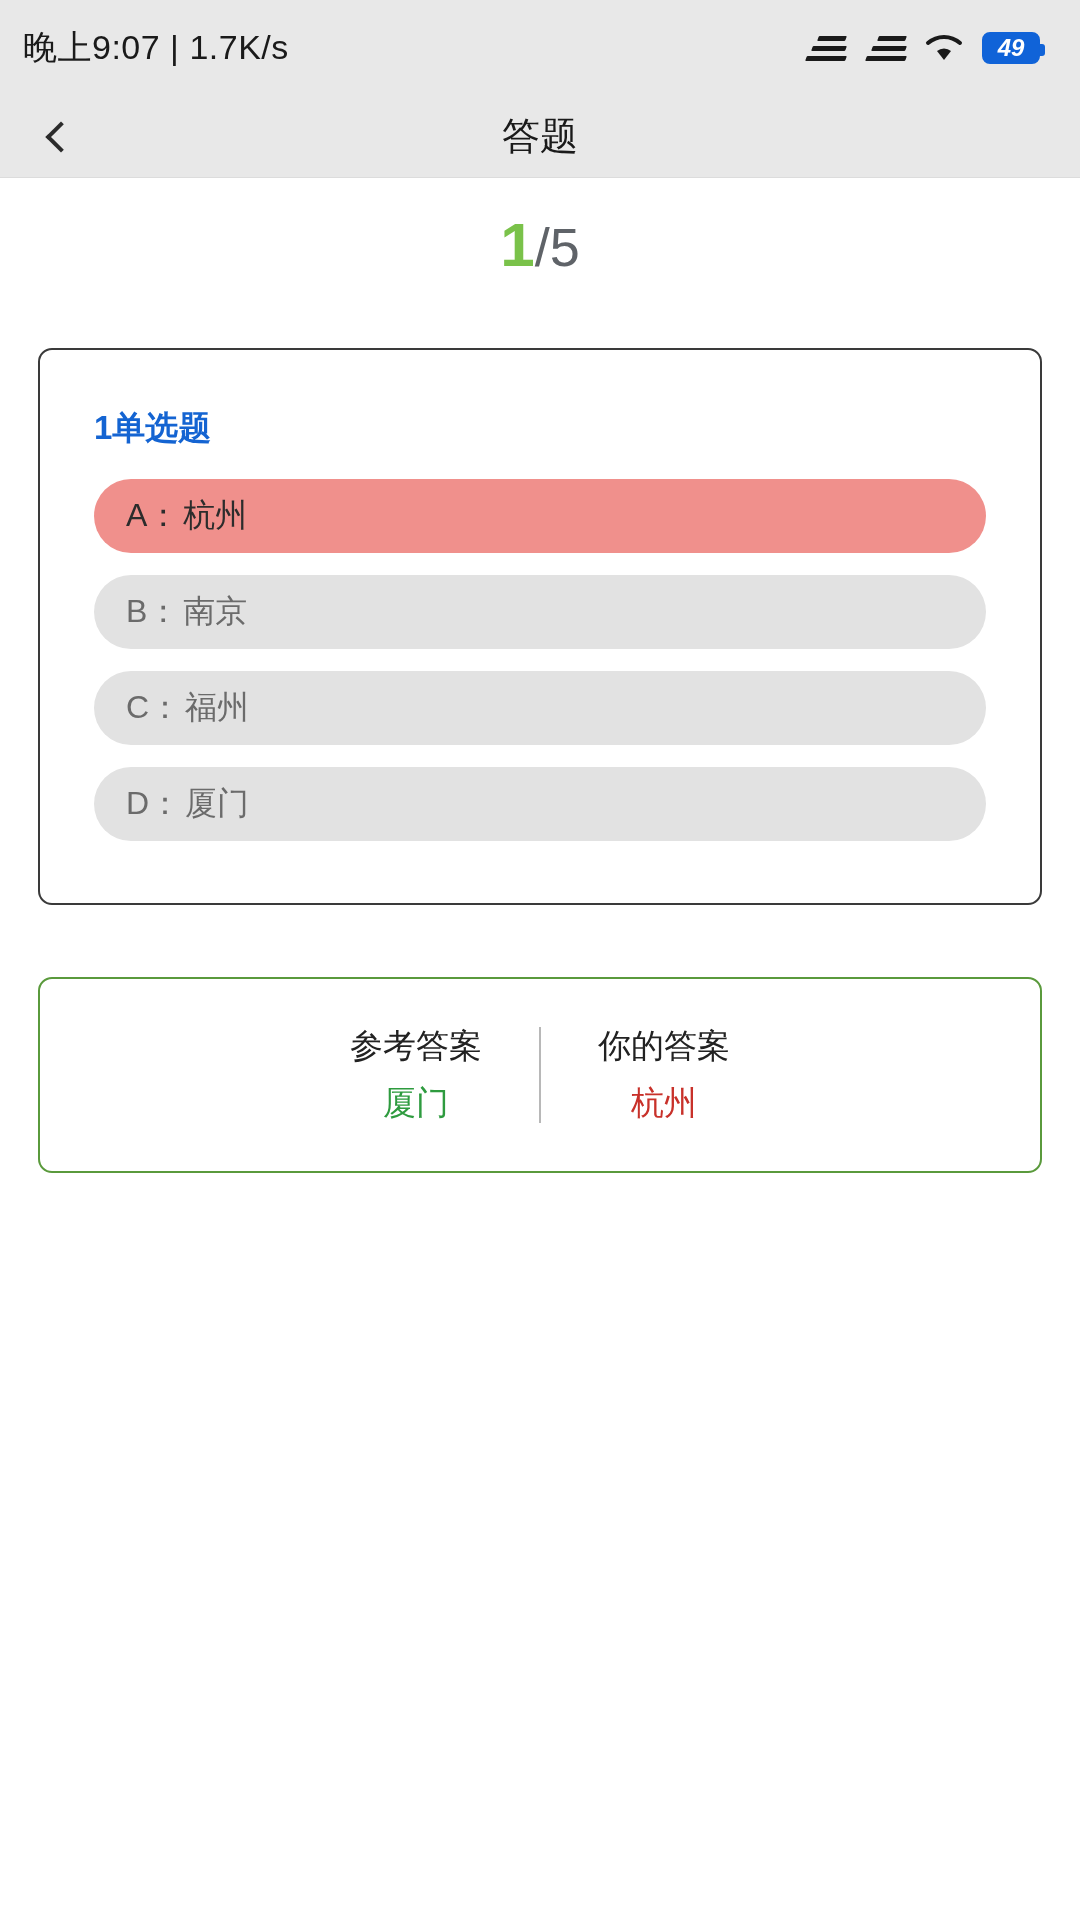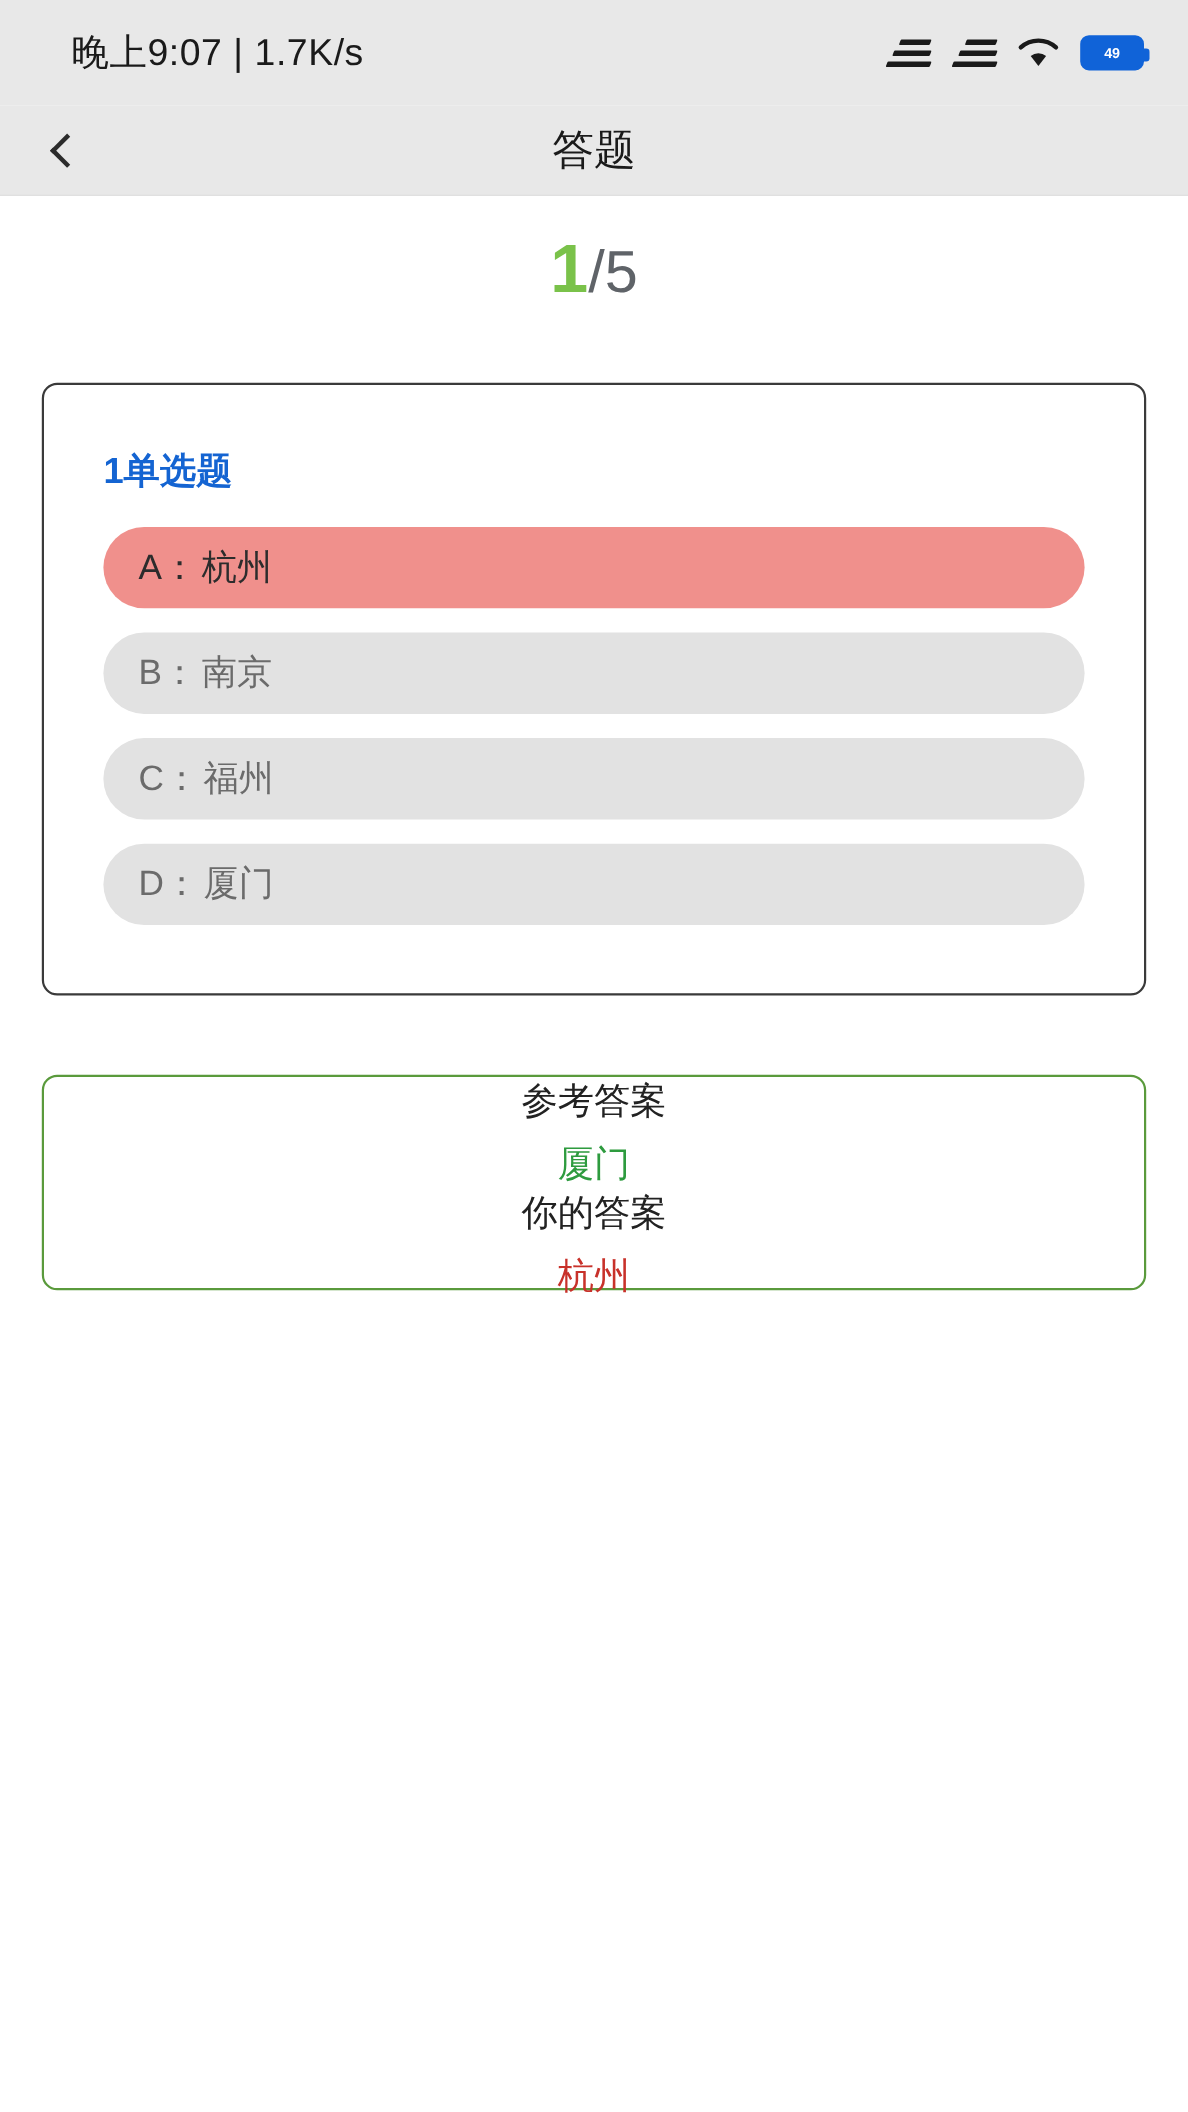--- a/index.html
+++ b/index.html
@@ -11,21 +11,21 @@
   }
   body { position: relative; overflow: hidden; }
 
   
   .statusbar {
     height: 96px;
     background: #e8e8e8;
     display: flex;
     align-items: center;
     justify-content: space-between;
-    padding: 0 40px 0 65px;
+    padding: 0 40px 0 23px;
   }
   .status-left {
     font-size: 34px;
     color: #1a1a1a;
     letter-spacing: 0.5px;
     font-weight: 500;
     white-space: nowrap;
   }
   .status-right {
     display: flex;
@@ -63,24 +63,25 @@
   }
   .battery:after {
     content: "";
     position: absolute;
     right: -8px; top: 9px;
     width: 5px; height: 12px;
     background: #1063d8;
     border-radius: 0 3px 3px 0;
   }
   .battery span {
-    font-size: 13px;
+    font-size: 24px;
     color: #ffffff;
     font-weight: 700;
     line-height: 1;
+    font-style: italic;
   }
 
   
   .titlebar {
     height: 82px;
     background: #e8e8e8;
     display: flex;
     align-items: center;
     position: relative;
     border-bottom: 1px solid #dcdcdc;
@@ -166,22 +167,21 @@
 
   
   .answerbox {
     margin: 72px 38px 0 38px;
     border: 2px solid #5a9a3c;
     border-radius: 14px;
     background: #ffffff;
     height: 196px;
     display: flex;
     align-items: center;
-    justify-content: space-between;
-    flex-direction: column;
+    justify-content: center;
   }
   .answer-col {
     display: flex;
     flex-direction: column;
     align-items: center;
     justify-content: center;
     min-width: 230px;
     gap: 12px;
   }
   .answer-col .lbl {

